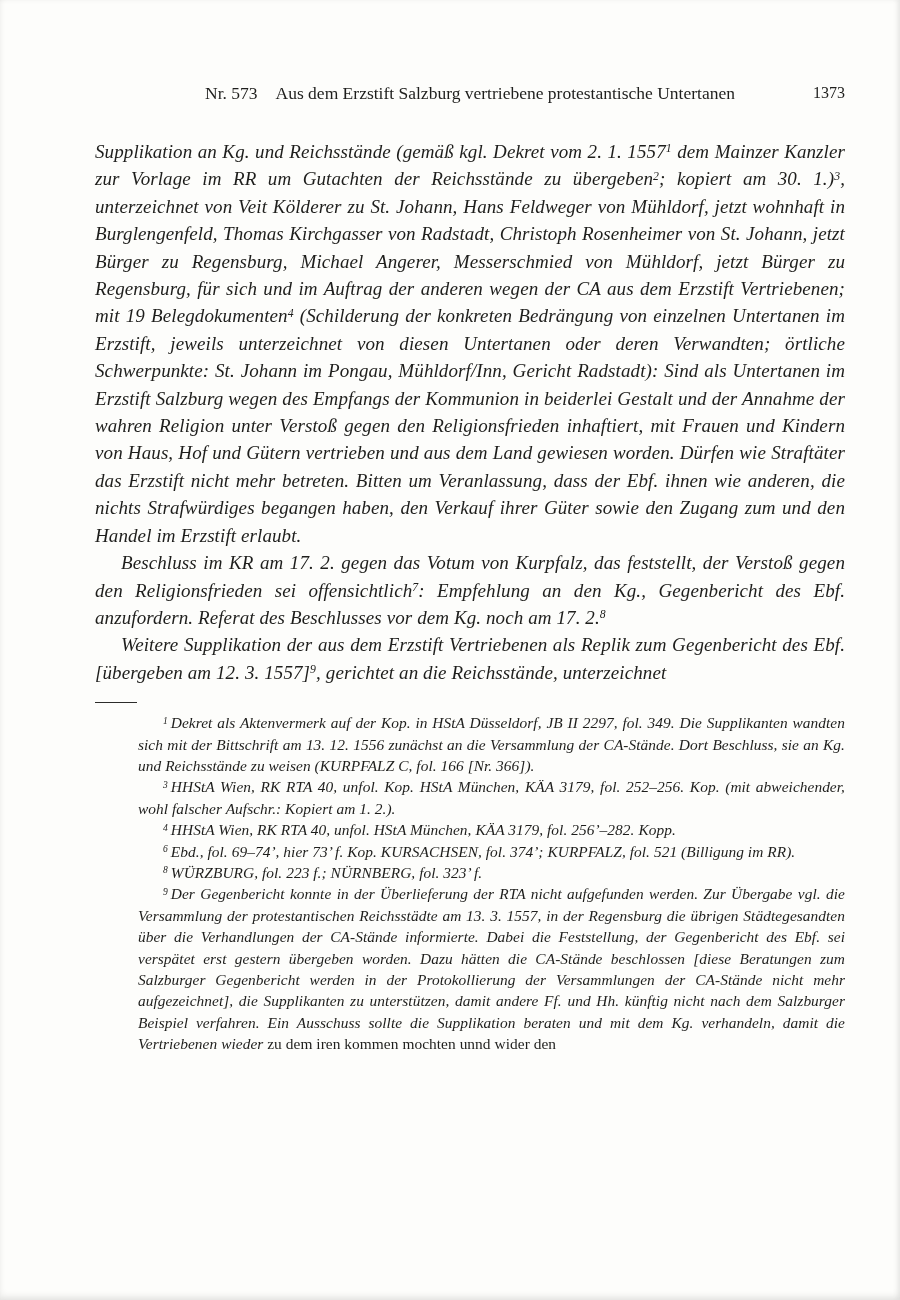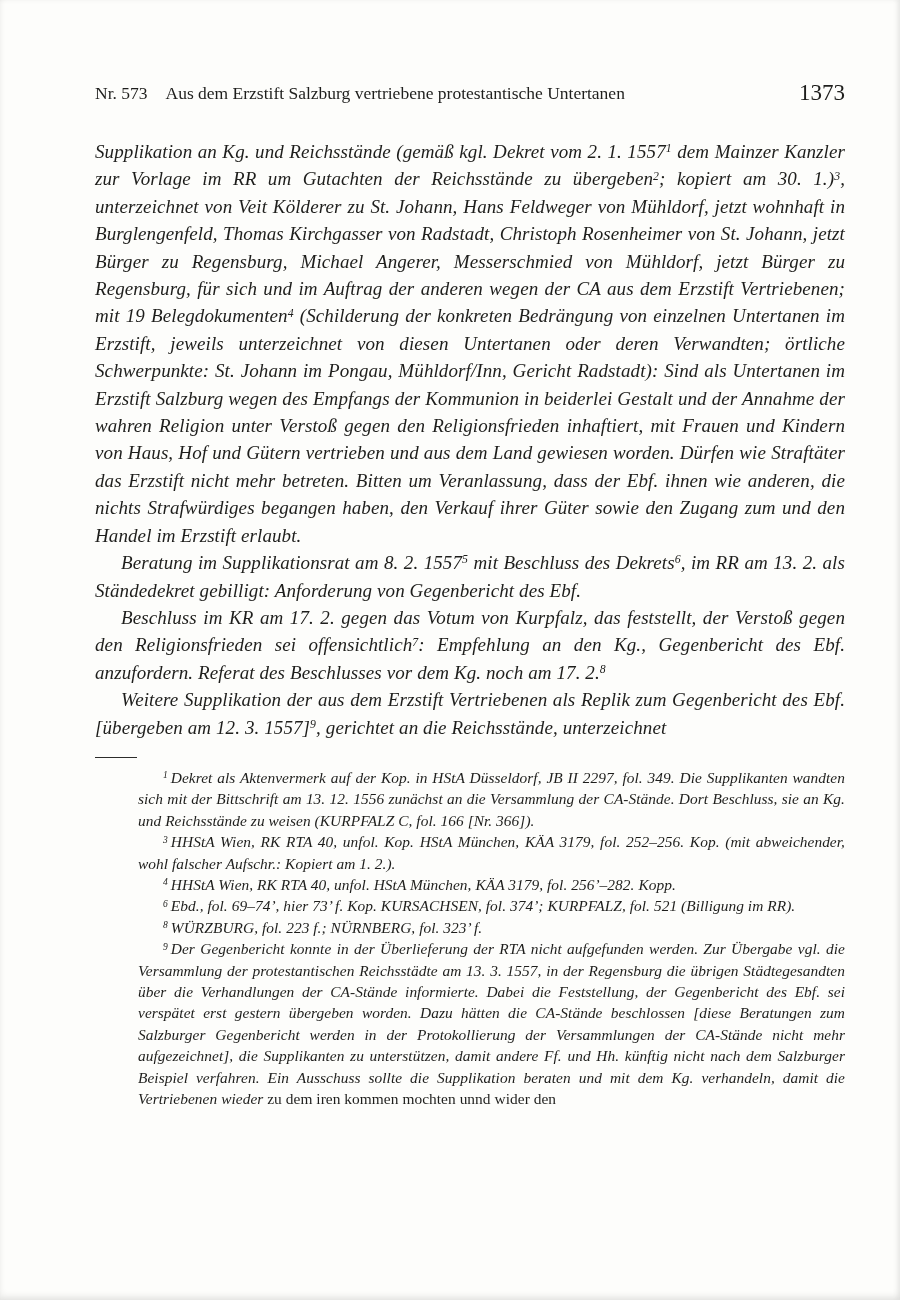--- a/index.html
+++ b/index.html
@@ -16,31 +16,31 @@
     background: #fdfdfb;
     color: #1e1e1c;
     padding: 82px 55px 0 95px;
     position: relative;
     overflow: hidden;
     box-shadow: inset -3px 0 5px rgba(0,0,0,0.05), inset 0 -4px 6px rgba(0,0,0,0.08);
   }
   
   .page-header {
     position: relative;
-    text-align: left;
+    text-align: center;
     font-size: 17.5px;
     line-height: 22px;
     white-space: nowrap;
   }
   .page-header .doc-number { margin-right: 18px; }
   .page-header .page-number {
     position: absolute;
     right: 0;
     top: 0;
-    font-size: 23px;
+    font-size: 16px;
   }
   
   .body-text {
     margin-top: 34px;
     font-style: italic;
     font-size: 19px;
     line-height: 27.4px;
     text-align: justify;
     letter-spacing: 0.1px;
   }
@@ -78,21 +78,20 @@
 
 <div class="page">
 
   <header class="page-header">
     <span class="doc-number">Nr. 573</span><span>Aus dem Erzstift Salzburg vertriebene protestantische Untertanen</span>
     <span class="page-number">1373</span>
   </header>
 
   <main id="body-container" class="body-text">
       <p class="">Supplikation an Kg. und Reichsstände (gemäß kgl. Dekret vom 2. 1. 1557<sup>1</sup> dem Mainzer Kanzler zur Vorlage im RR um Gutachten der Reichsstände zu übergeben<sup>2</sup>; kopiert am 30. 1.)<sup>3</sup>, unterzeichnet von Veit Kölderer zu St. Johann, Hans Feldweger von Mühldorf, jetzt wohnhaft in Burglengenfeld, Thomas Kirchgasser von Radstadt, Christoph Rosenheimer von St. Johann, jetzt Bürger zu Regensburg, Michael Angerer, Messerschmied von Mühldorf, jetzt Bürger zu Regensburg, für sich und im Auftrag der anderen wegen der CA aus dem Erzstift Vertriebenen; mit 19 Belegdokumenten<sup>4</sup> (Schilderung der konkreten Bedrängung von einzelnen Untertanen im Erzstift, jeweils unterzeichnet von diesen Untertanen oder deren Verwandten; örtliche Schwerpunkte: St. Johann im Pongau, Mühldorf/Inn, Gericht Radstadt): Sind als Untertanen im Erzstift Salzburg wegen des Empfangs der Kommunion in beiderlei Gestalt und der Annahme der wahren Religion unter Verstoß gegen den Religionsfrieden inhaftiert, mit Frauen und Kindern von Haus, Hof und Gütern vertrieben und aus dem Land gewiesen worden. Dürfen wie Straftäter das Erzstift nicht mehr betreten. Bitten um Veranlassung, dass der Ebf. ihnen wie anderen, die nichts Strafwürdiges begangen haben, den Verkauf ihrer Güter sowie den Zugang zum und den Handel im Erzstift erlaubt.</p>
-      <p class="indent">Beratung im Supplikationsrat am 8. 2. 1557<sup>5</sup> mit Beschluss des Dekrets<sup>6</sup>, im RR am 13. 2. als Ständedekret gebilligt: Anforderung von Gegenbericht des Ebf.</p>
       <p class="indent">Beschluss im KR am 17. 2. gegen das Votum von Kurpfalz, das feststellt, der Verstoß gegen den Religionsfrieden sei offensichtlich<sup>7</sup>: Empfehlung an den Kg., Gegenbericht des Ebf. anzufordern. Referat des Beschlusses vor dem Kg. noch am 17. 2.<sup>8</sup></p>
       <p class="indent">Weitere Supplikation der aus dem Erzstift Vertriebenen als Replik zum Gegenbericht des Ebf. [übergeben am 12. 3. 1557]<sup>9</sup>, gerichtet an die Reichsstände, unterzeichnet</p>
     </main>
 
   <div class="footnote-rule"></div>
 
   <section id="footnotes-container" class="footnotes">
       <p><sup>1</sup>Dekret als Aktenvermerk auf der Kop. in HStA Düsseldorf, JB II 2297, fol. 349. Die Supplikanten wandten sich mit der Bittschrift am 13. 12. 1556 zunächst an die Versammlung der CA-Stände. Dort Beschluss, sie an Kg. und Reichsstände zu weisen (KURPFALZ C, fol. 166 [Nr. 366]).</p>
       <p><sup>3</sup>HHStA Wien, RK RTA 40, unfol. Kop. HStA München, KÄA 3179, fol. 252–256. Kop. (mit abweichender, wohl falscher Aufschr.: Kopiert am 1. 2.).</p>
       <p><sup>4</sup>HHStA Wien, RK RTA 40, unfol. HStA München, KÄA 3179, fol. 256’–282. Kopp.</p>

